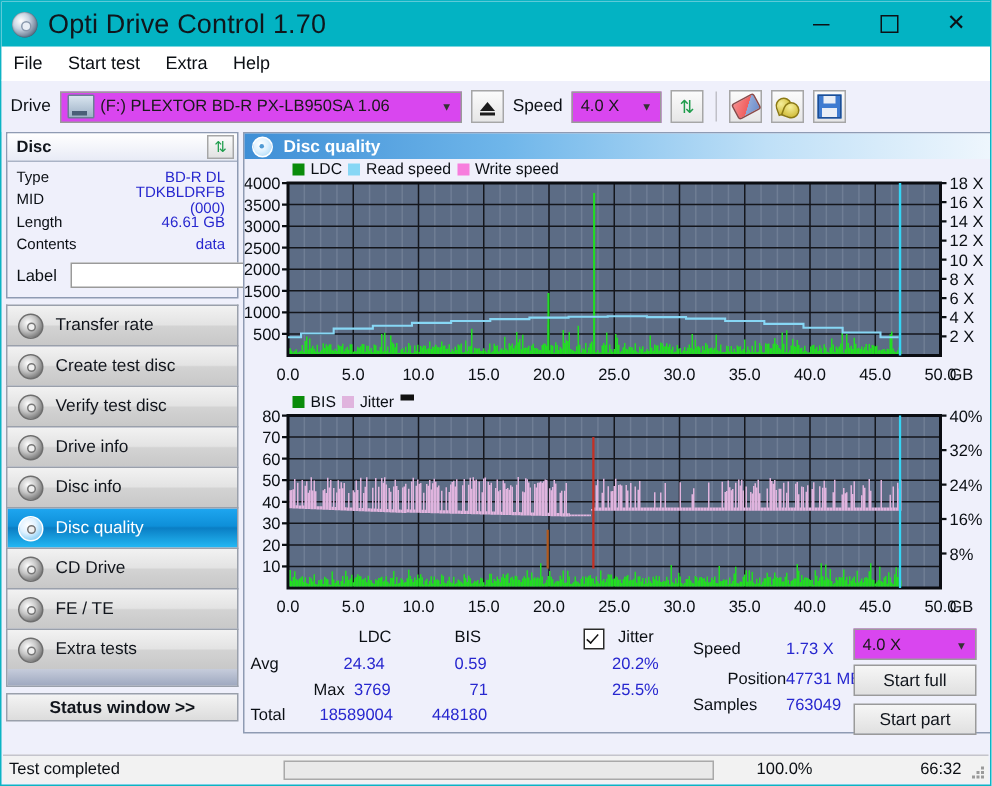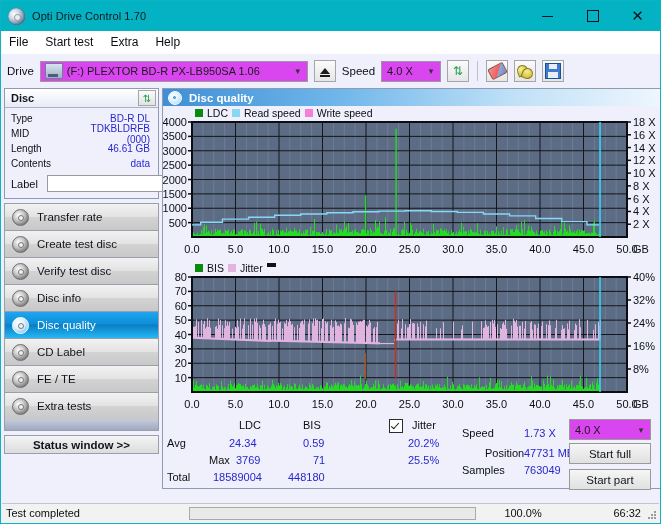--- a/index.html
+++ b/index.html
@@ -44,21 +44,21 @@
   .title-icon::after {
     content: "";
     position: absolute;
     left: 6px; top: 6px;
     width: 5px; height: 5px;
     border-radius: 50%;
     background: #e9eef5;
     border: 1px solid #8a99ad;
   }
   .title-text {
-    font-size: 11px;
+    font-size: 18px;
     color: #10161c;
     letter-spacing: .1px;
   }
   .win-buttons {
     position: absolute;
     right: 0; top: 0;
     height: 30px;
     display: flex;
     align-items: center;
   }
@@ -518,29 +518,33 @@
         <div class="navbtn">
           <span class="nav-ico"></span>
           <span>Create test disc</span>
         </div>
         <div class="navbtn">
           <span class="nav-ico"></span>
           <span>Verify test disc</span>
         </div>
         <div class="navbtn">
           <span class="nav-ico"></span>
+          <span>Drive info</span>
+        </div>
+        <div class="navbtn">
+          <span class="nav-ico"></span>
           <span>Disc info</span>
         </div>
         <div class="navbtn active">
           <span class="nav-ico"></span>
           <span>Disc quality</span>
         </div>
         <div class="navbtn">
           <span class="nav-ico"></span>
-          <span>CD Label</span>
+          <span>CD Drive</span>
         </div>
         <div class="navbtn">
           <span class="nav-ico"></span>
           <span>FE / TE</span>
         </div>
         <div class="navbtn">
           <span class="nav-ico"></span>
           <span>Extra tests</span>
         </div>
         <div class="nav-spacer"></div>

